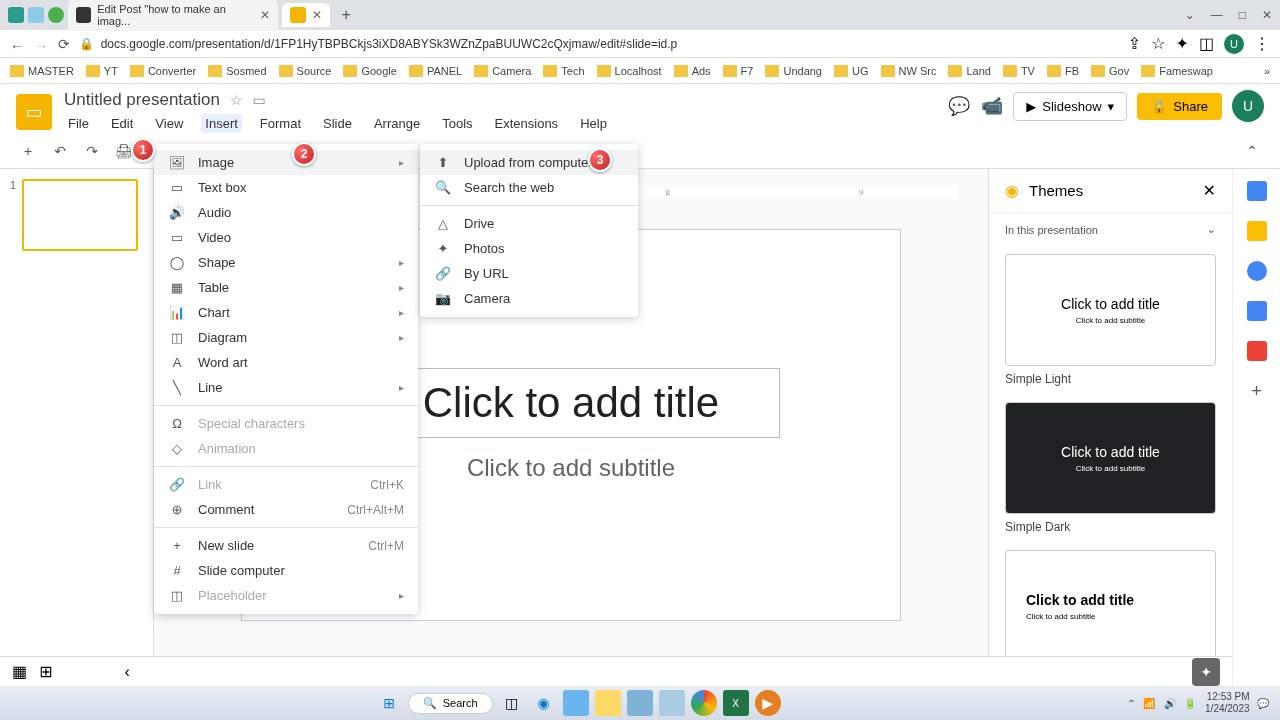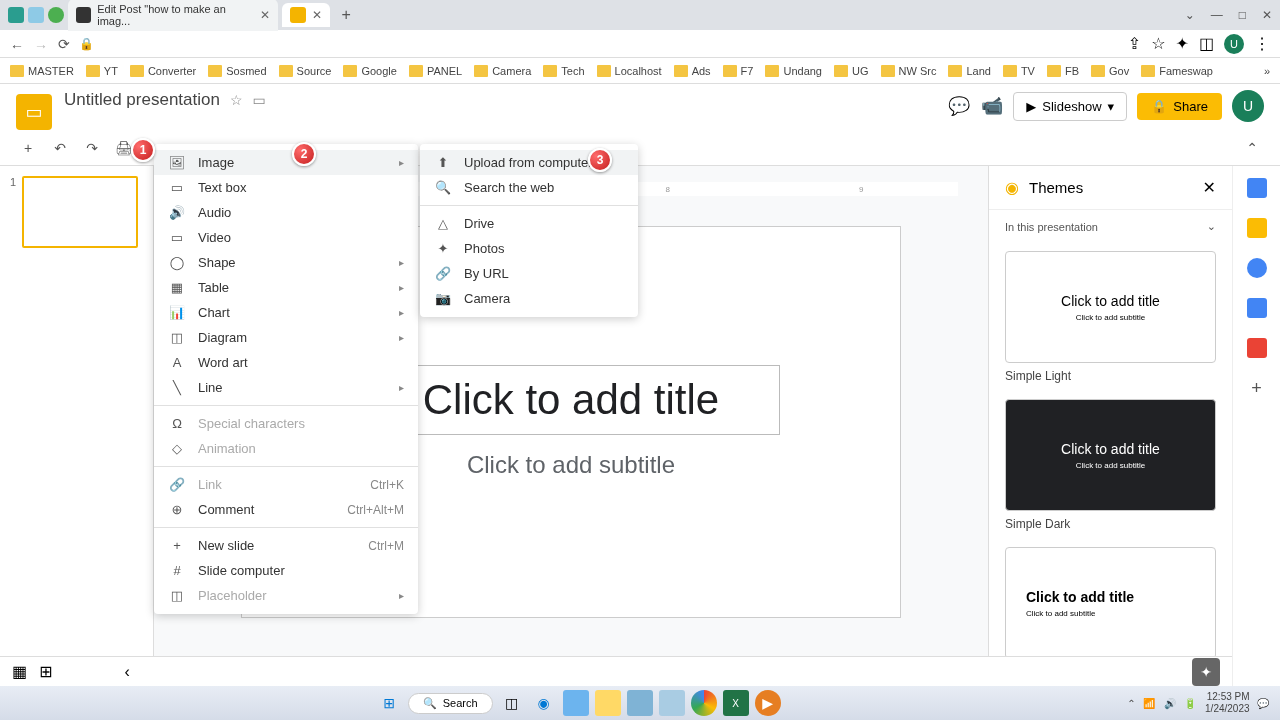--- a/index.html
+++ b/index.html
@@ -124,20 +124,21 @@
     <span>✕</span>
   </div>
 </div>
 
 <div class="addr-bar">
   <span class="nav-icon">←</span>
   <span class="nav-icon" style="color:#bbb">→</span>
   <span class="nav-icon">⟳</span>
   <div class="addr">
     <span>🔒</span>
+    <span>docs.google.com/presentation/d/1FP1HyTBPBCkjs3iXD8ABYSk3WZnZpaBUUWC2cQxjmaw/edit#slide=id.p</span>
   </div>
   <div class="addr-icons">
     <span>⇪</span>
     <span>☆</span>
     <span>✦</span>
     <span>◫</span>
     <div class="avatar-small">U</div>
     <span>⋮</span>
   </div>
 </div>
@@ -226,20 +227,32 @@
   <span style="margin-left:auto">»</span>
 </div>
 
 <div class="docs-header">
   <div class="docs-logo">▭</div>
   <div class="docs-title-area">
     <div class="docs-title-row">
       <span class="docs-title">Untitled presentation</span>
       <span class="star">☆</span>
       <span class="star">▭</span>
+    </div>
+    <div class="menu-bar">
+      <span class="menu-item">File</span>
+      <span class="menu-item">Edit</span>
+      <span class="menu-item">View</span>
+      <span class="menu-item active">Insert</span>
+      <span class="menu-item">Format</span>
+      <span class="menu-item">Slide</span>
+      <span class="menu-item">Arrange</span>
+      <span class="menu-item">Tools</span>
+      <span class="menu-item">Extensions</span>
+      <span class="menu-item">Help</span>
     </div>
   </div>
   <div class="header-actions">
     <span style="font-size:18px;color:#555">💬</span>
     <span style="font-size:18px">📹</span>
     <div class="btn-slideshow">
       <span>▶</span>
       <span>Slideshow</span>
       <span>▾</span>
     </div>

